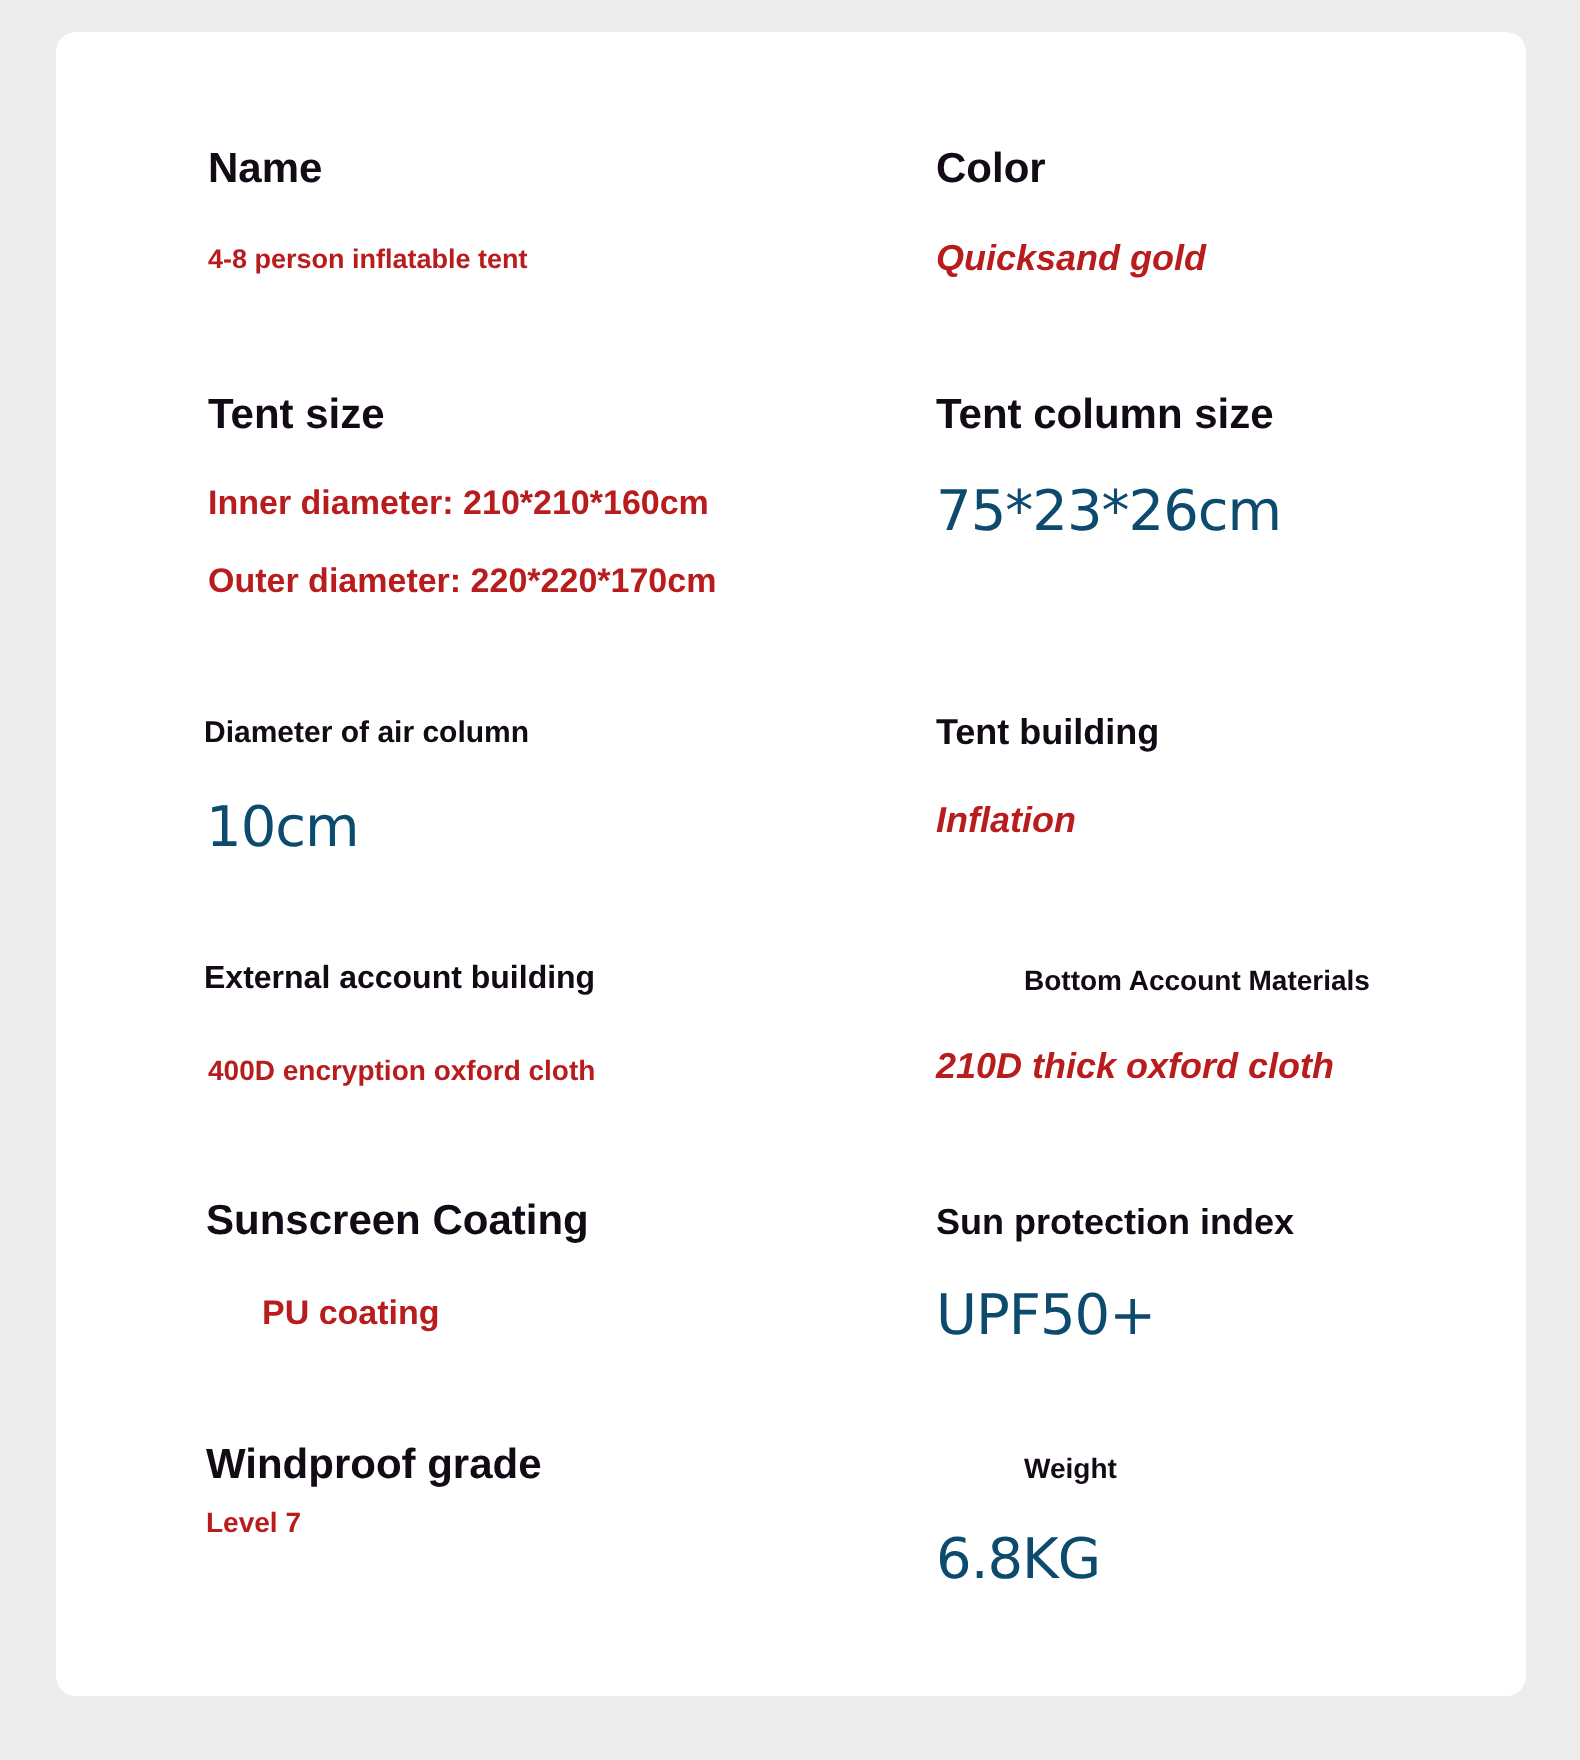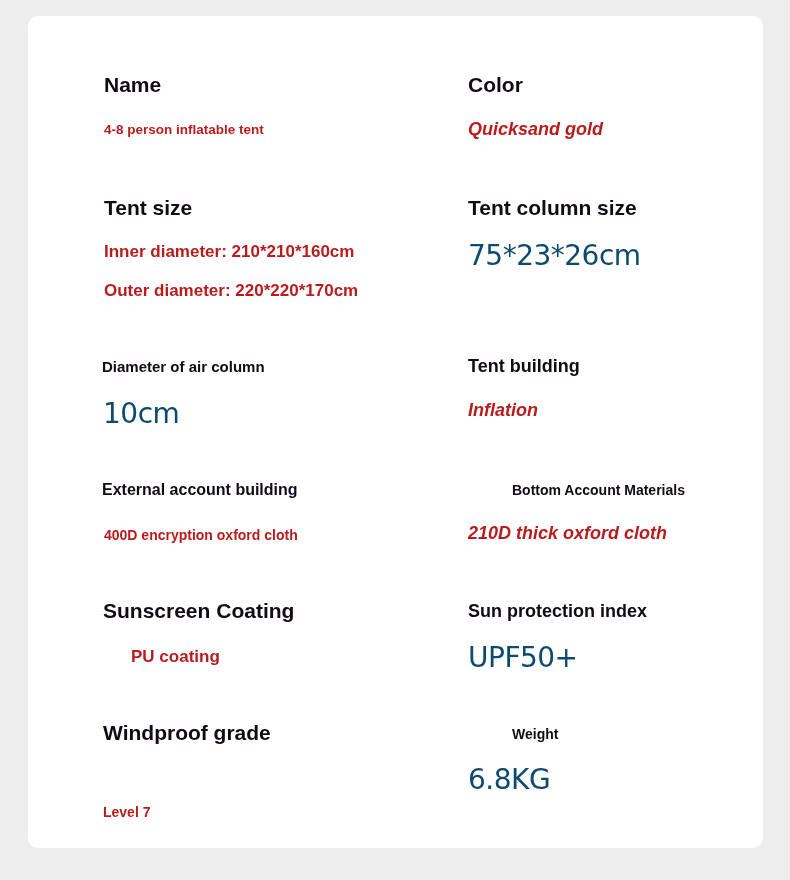--- a/index.html
+++ b/index.html
@@ -129,21 +129,21 @@
 <div class="spec" style="left:468px; top:602px;">
   <div class="label l-md">Sun protection index</div>
 </div>
 <div class="spec" style="left:468px; top:644px;">
   <div class="value light v-light">UPF50+</div>
 </div>
 
 <div class="spec" style="left:103px; top:722px;">
   <div class="label l-lg">Windproof grade</div>
 </div>
-<div class="spec" style="left:103px; top:805px;">
+<div class="spec" style="left:103px; top:754px;">
   <div class="value v-sm">Level 7</div>
 </div>
 
 <div class="spec" style="left:468px; top:727px;">
   <div class="label l-xs">Weight</div>
 </div>
 <div class="spec" style="left:468px; top:766px;">
   <div class="value light v-light">6.8KG</div>
 </div>
 

